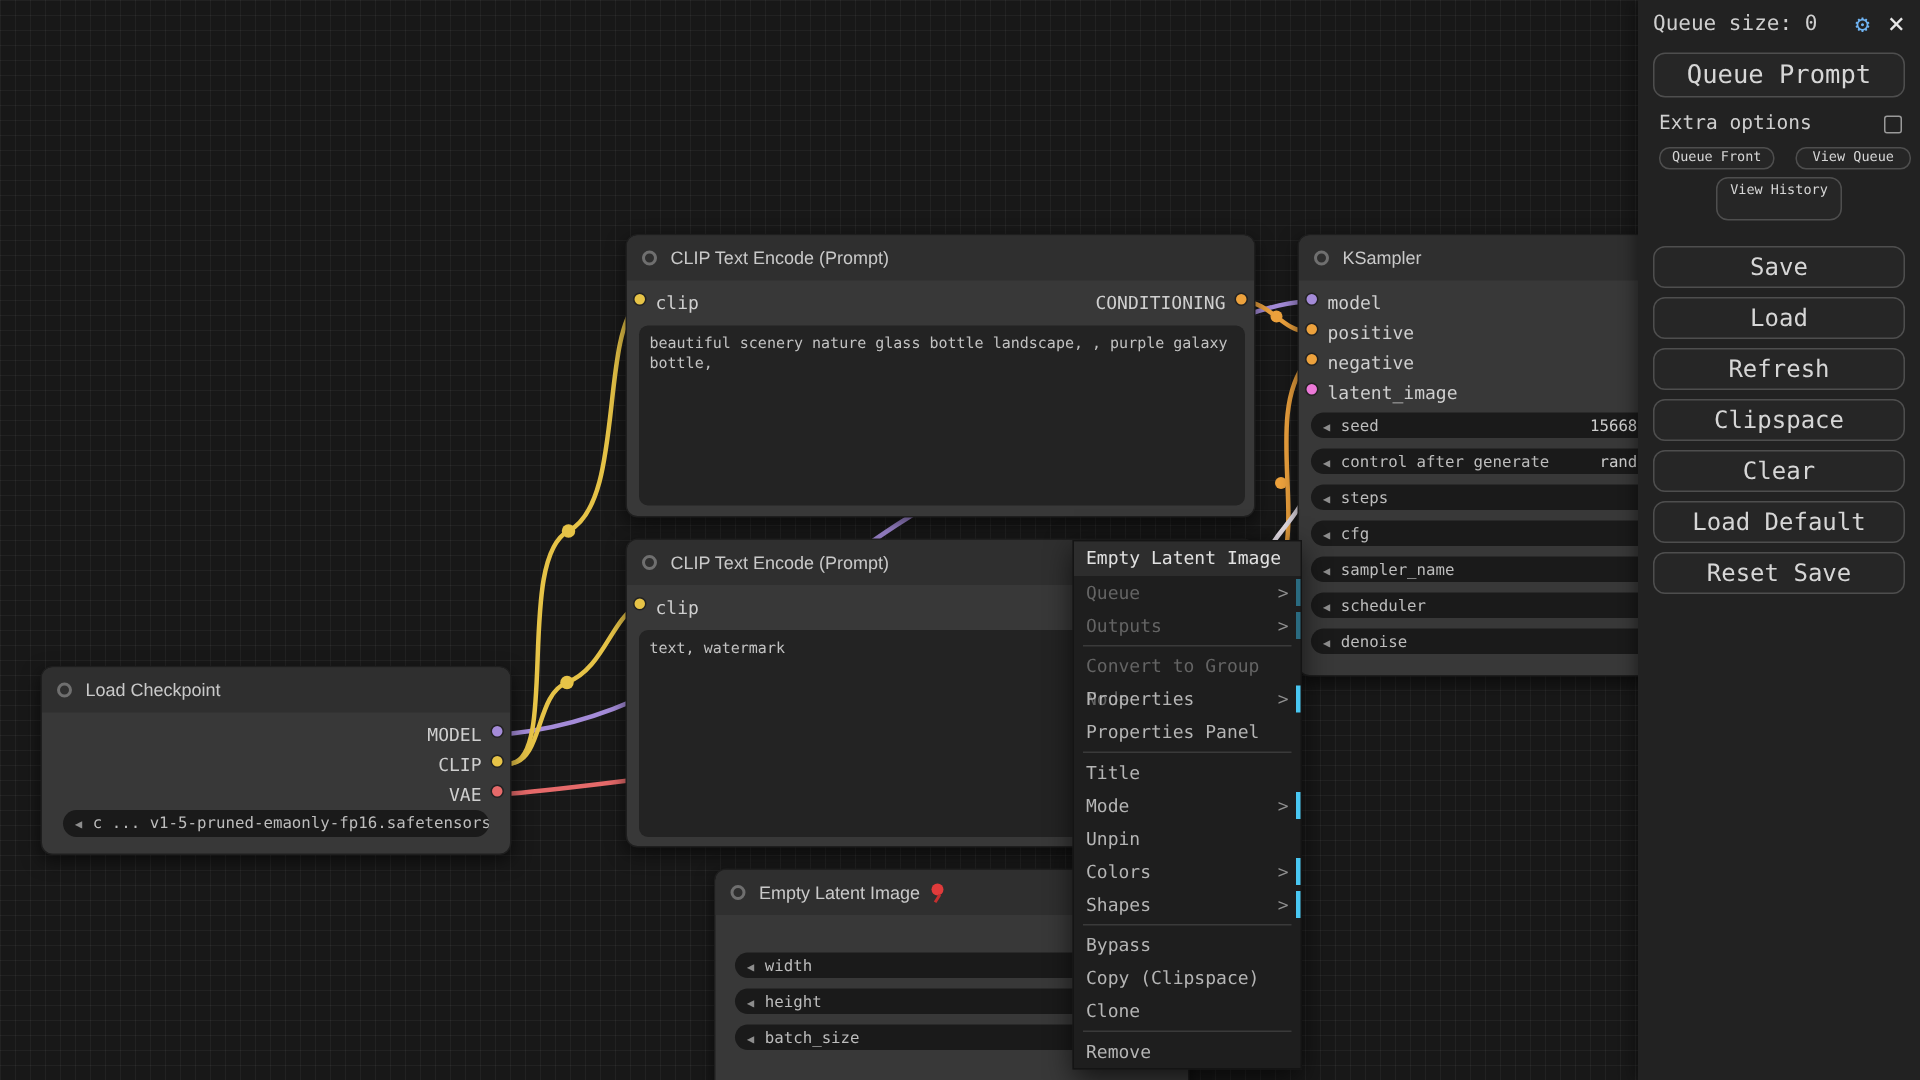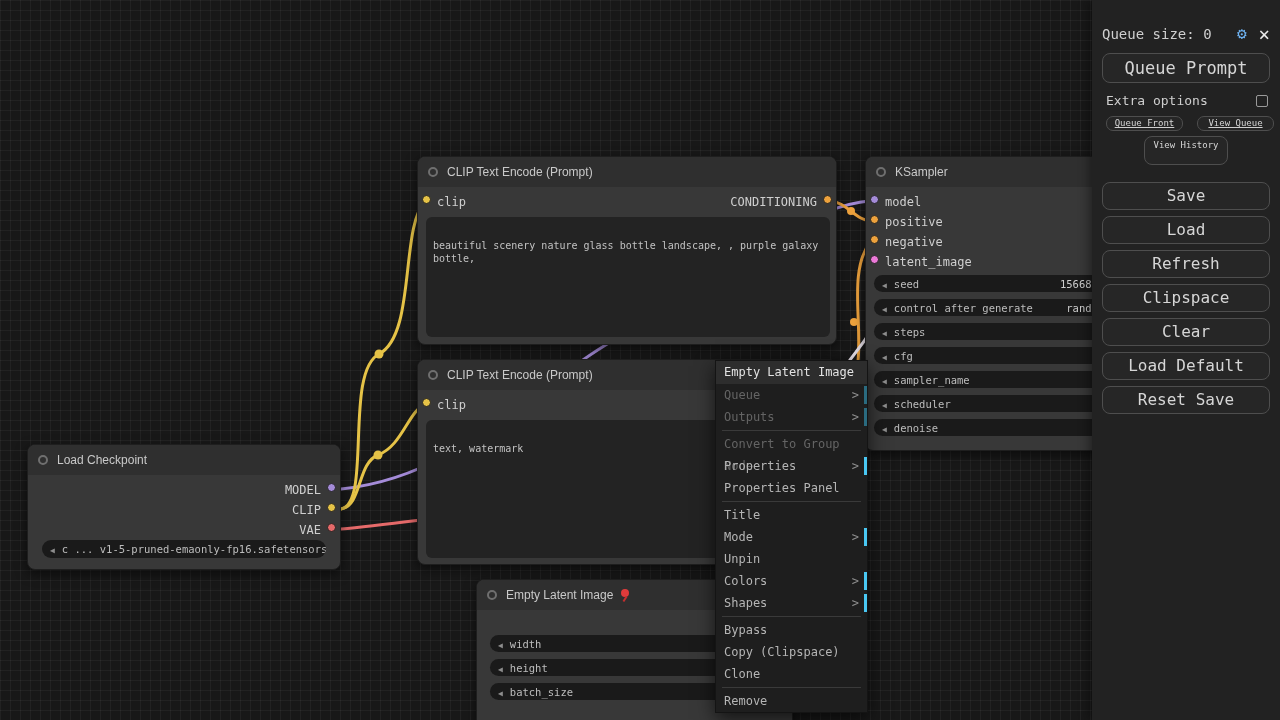--- a/index.html
+++ b/index.html
@@ -39,21 +39,21 @@
 
   .port { position:absolute; display:flex; gap:6px;
           font-size:12px; color:#cfcfcf; height:14px; }
   .pdot { width:9px; height:9px; border-radius:50%; border:1px solid #222; flex:0 0 auto; }
   .c-clip  { background:#e6c347; }
   .c-model { background:#a48bd8; }
   .c-cond  { background:#eda23d; }
   .c-vae   { background:#e66a6a; }
   .c-latent{ background:#ec79d8; }
 
-  .ntext { position:absolute; background:#232323; border-radius:6px; padding:22px 7px;
+  .ntext { position:absolute; background:#232323; border-radius:6px; padding:6px 7px;
            font-size:10px; line-height:1.3; color:#c2c2c2; white-space:pre-wrap;
            overflow:hidden; }
 
   .widget { position:absolute; height:17px; background:#1a1a1a; border-radius:9px;
             display:flex; align-items:center; padding:0 8px; font-size:10.5px;
             color:#bdbdbd; overflow:hidden; white-space:nowrap; }
   .arr-l::before { content:"◀"; font-size:8px; color:#8d8d8d; }
   .arr-r::before { content:"▶"; font-size:8px; color:#8d8d8d; }
   .w-label { margin-left:7px; }
   .w-value { margin-left:auto; margin-right:7px; color:#cdcdcd; }
@@ -68,31 +68,31 @@
   .cm-item.disabled { color:#646464; }
   .cm-item.has-sub::before { content:">"; position:absolute; right:8px; color:#8f8f8f; }
   .cm-item.has-sub::after  { content:""; position:absolute; right:0; top:2px; bottom:2px;
                              width:3px; background:#49c7f2; }
   .cm-item.disabled.has-sub::after { background:#2a6b80; }
   .cm-sep { margin:2px 6px; border-top:1px solid #3a3a3a; }
 
   
   .sidebar { position:absolute; right:0; top:0; width:188px; height:720px; z-index:30;
              background:#222222; box-shadow:-3px 0 10px rgba(0,0,0,.4); color:#cfcfcf; }
-  .sb-row1 { display:flex; align-items:center; padding:24px 10px 0 10px; font-size:14px; }
+  .sb-row1 { display:flex; align-items:center; padding:6px 10px 0 10px; font-size:14px; }
   .gear { margin-left:auto; color:#6fb3f2; font-size:16px; cursor:pointer; }
   .xclose { margin-left:12px; color:#e8e8e8; font-size:19px; line-height:14px; cursor:pointer; }
   .btn { display:block; background:#262626; border:1px solid #4e4e4e; border-radius:8px;
          color:#d6d6d6; text-align:center; cursor:pointer;
          font-family:"DejaVu Sans Mono", monospace; }
   .btn-queue { margin:10px auto 0; width:168px; height:30px; line-height:28px; font-size:17px; }
   .sb-extra { display:flex; align-items:center; padding:10px 12px 0 14px; font-size:13px; }
   .chk { margin-left:auto; width:12px; height:12px; border:1px solid #9a9a9a;
          border-radius:2px; background:transparent; cursor:pointer; }
-  .sb-small { display:flex; gap:14px; padding:8px 6px 0 14px;text-decoration:underline; }
+  .sb-small { display:flex; gap:14px; padding:8px 6px 0 14px; }
   .btn-small { flex:1; height:15px; line-height:13px; font-size:9px; border-radius:7px; }
   .btn-vh { margin:5px auto 0; width:84px; height:29px; font-size:9px; line-height:11px;
             padding-top:3px; }
   .btn-act { margin:6px auto 0; width:168px; height:28px; line-height:26px; font-size:16px; }
   .sb-actions { margin-top:17px; }
 </style>
 </head>
 <body>
 
 <div class="canvas">

